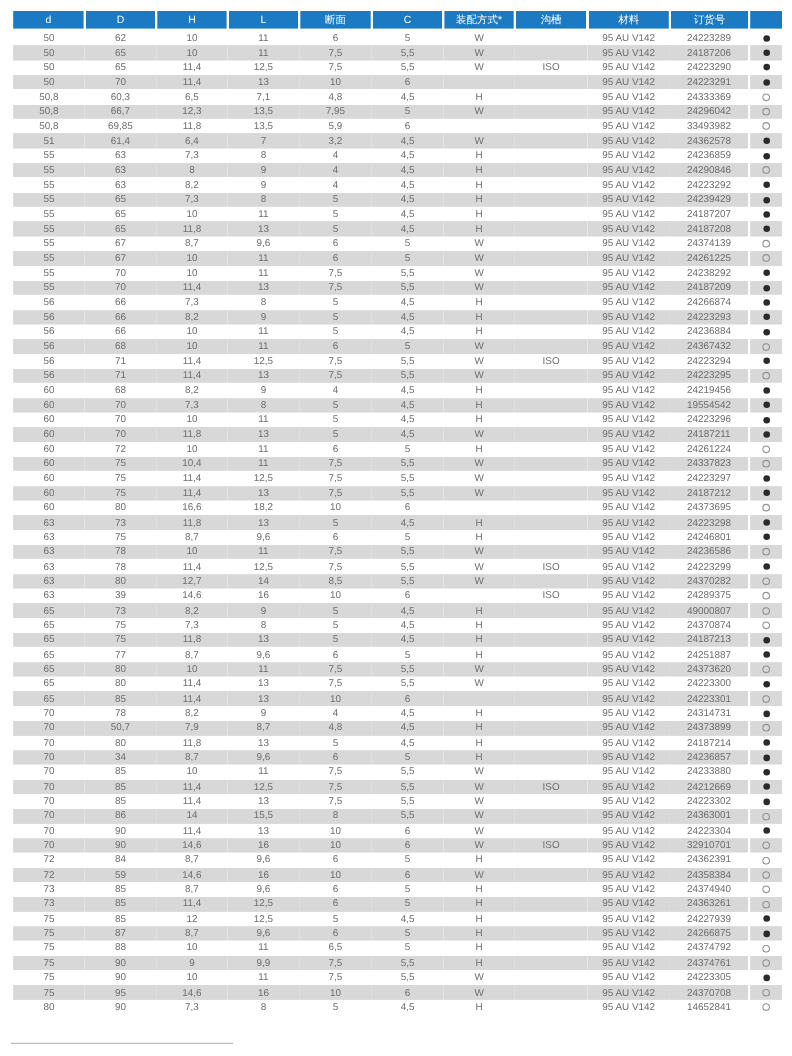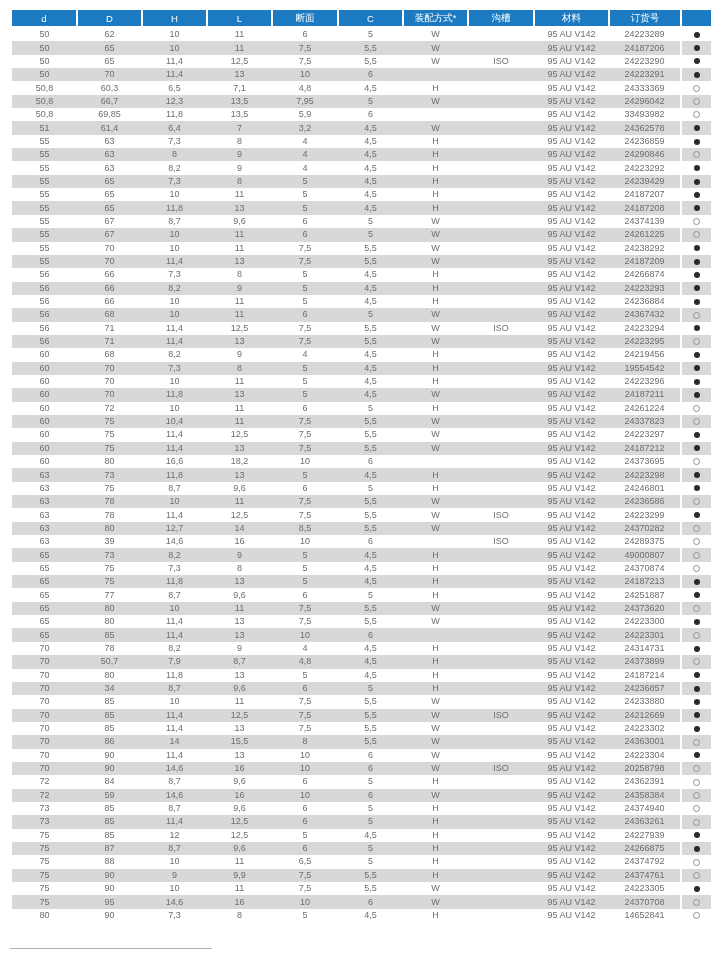--- a/index.html
+++ b/index.html
@@ -824,21 +824,21 @@
         <tr>
           <td>70</td>
           <td>90</td>
           <td>14,6</td>
           <td>16</td>
           <td>10</td>
           <td>6</td>
           <td>W</td>
           <td>ISO</td>
           <td>95 AU V142</td>
-          <td>20258798</td>
+          <td>32910701</td>
           <td class="avail-cell"><span class="dot empty"></span></td>
         </tr>
         <tr>
           <td>72</td>
           <td>84</td>
           <td>8,7</td>
           <td>9,6</td>
           <td>6</td>
           <td>5</td>
           <td>H</td>

